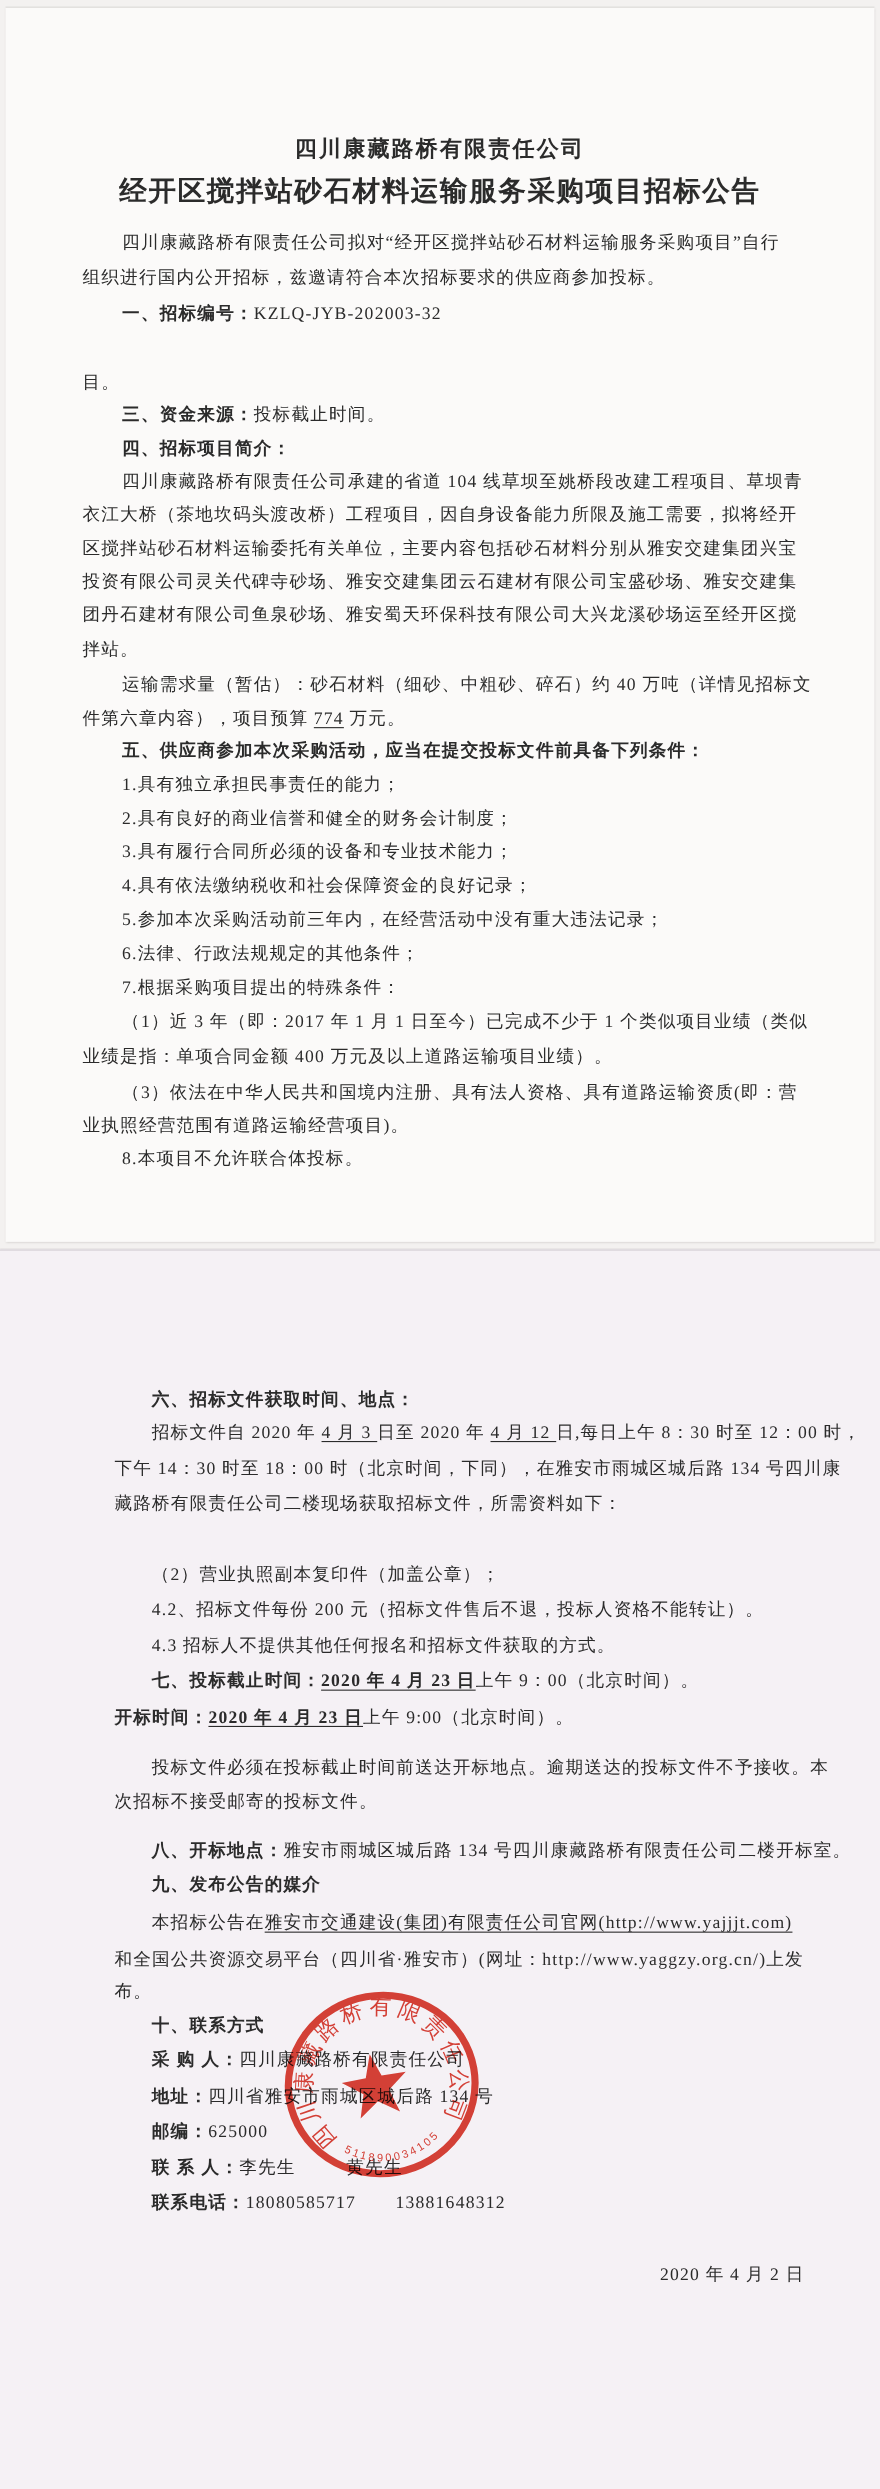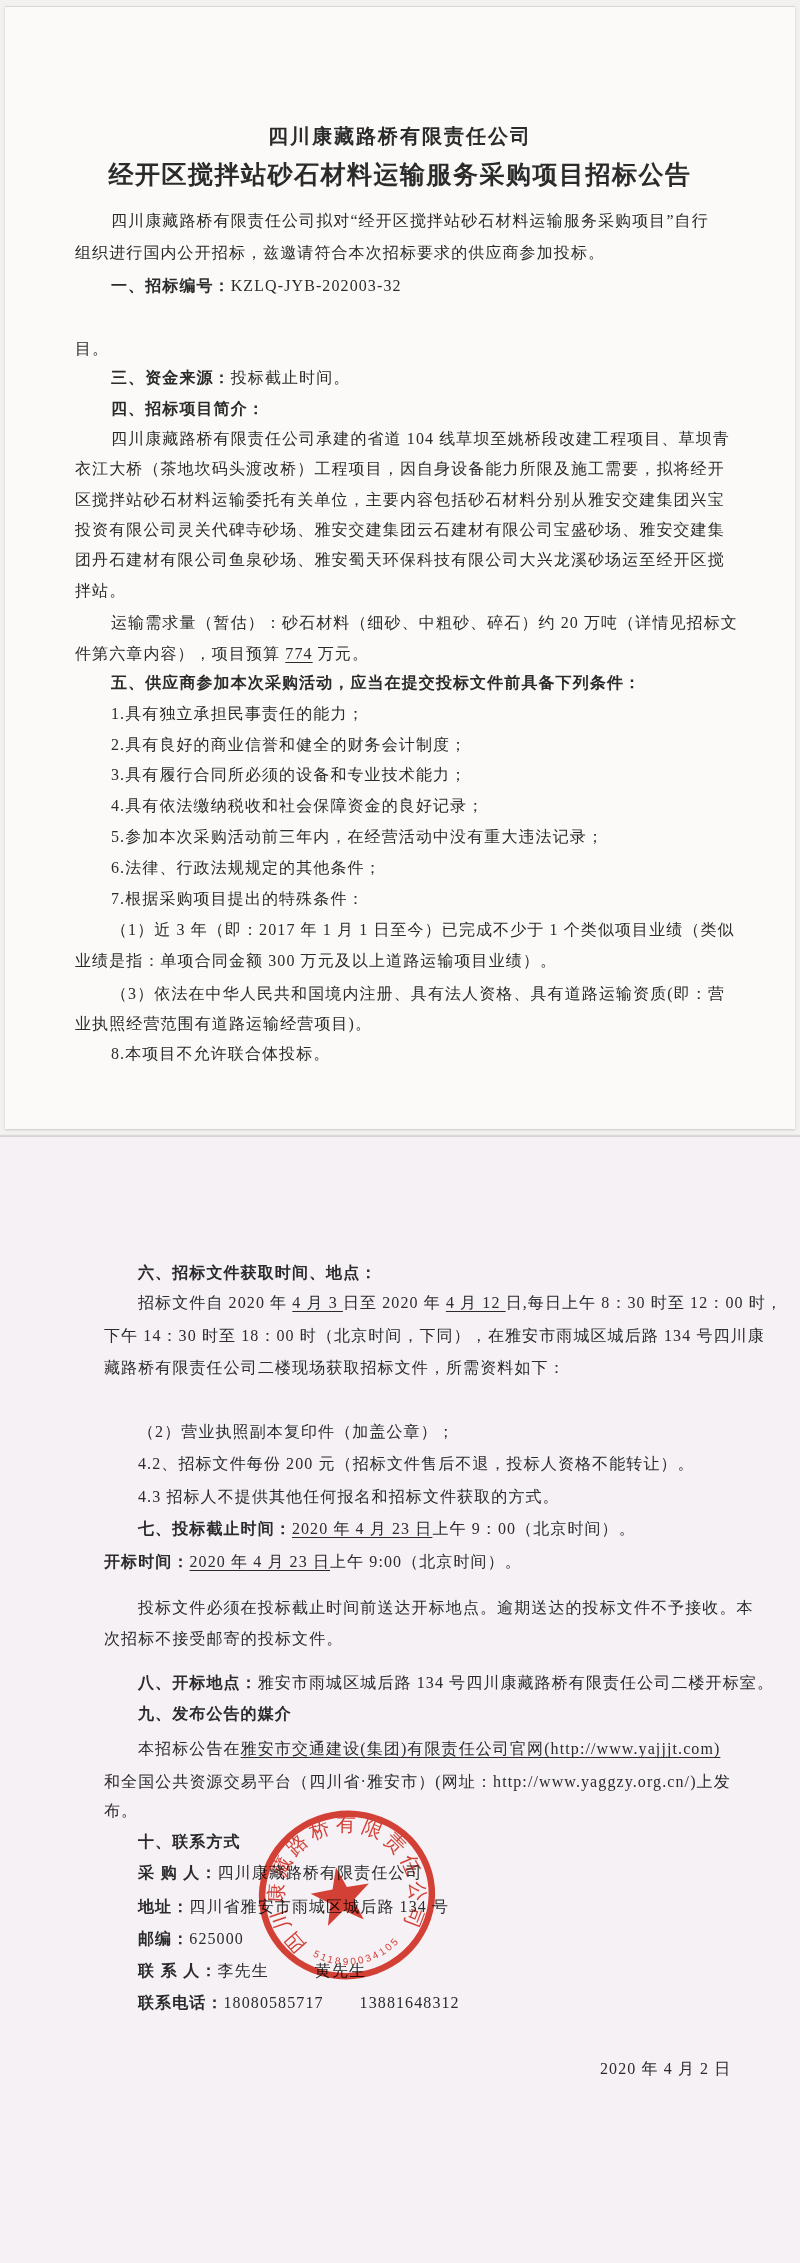--- a/index.html
+++ b/index.html
@@ -29,21 +29,21 @@
   }
   #page1 .ln{left:70px;}
   #page2 .ln{left:104px;text-align:center;}
   #page1 .in{left:106px;}
   #page2 .in{left:138px;}
   .h{font-family:"Liberation Sans","DejaVu Sans",sans-serif;font-weight:700;}
   .ct{left:0 !important;width:100%;text-align:center;}
   .t1{font-size:20px;letter-spacing:2px;}
   .t2{font-size:25px;letter-spacing:1.5px;}
   .u{text-decoration:underline;text-underline-offset:3px;}
-  .bd{font-weight:400;}
+  .bd{font-weight:700;}
   .gap1{margin-left:46px;}
   .gap2{margin-left:36px;}
   .seal{
     position:absolute;left:252px;top:672px;width:190px;height:172px;
     mix-blend-mode:multiply;opacity:.93;
   }
   .seal text{font-family:"Liberation Sans","DejaVu Sans",sans-serif;}
 </style>
 </head>
 <body>
@@ -60,33 +60,33 @@
   <div class="ln in" style="top:361px"><span class="h">三、资金来源：</span><span>投标截止时间。</span></div>
   <div class="ln in h" style="top:392px">四、招标项目简介：</div>
 
   <div class="ln in" style="top:422px">四川康藏路桥有限责任公司承建的省道 104 线草坝至姚桥段改建工程项目、草坝青</div>
   <div class="ln" style="top:452px">衣江大桥（茶地坎码头渡改桥）工程项目，因自身设备能力所限及施工需要，拟将经开</div>
   <div class="ln" style="top:483px">区搅拌站砂石材料运输委托有关单位，主要内容包括砂石材料分别从雅安交建集团兴宝</div>
   <div class="ln" style="top:513px">投资有限公司灵关代碑寺砂场、雅安交建集团云石建材有限公司宝盛砂场、雅安交建集</div>
   <div class="ln" style="top:543px">团丹石建材有限公司鱼泉砂场、雅安蜀天环保科技有限公司大兴龙溪砂场运至经开区搅</div>
   <div class="ln" style="top:574px">拌站。</div>
 
-  <div class="ln in" style="top:606px">运输需求量（暂估）：砂石材料（细砂、中粗砂、碎石）约 20 万吨（详情见招标文</div>
+  <div class="ln in" style="top:606px">运输需求量（暂估）：砂石材料（细砂、中粗砂、碎石）约 40 万吨（详情见招标文</div>
   <div class="ln" style="top:637px"><span>件第六章内容），项目预算 </span><span class="u">774</span><span> 万元。</span></div>
 
   <div class="ln in h" style="top:666px">五、供应商参加本次采购活动，应当在提交投标文件前具备下列条件：</div>
   <div class="ln in" style="top:697px">1.具有独立承担民事责任的能力；</div>
   <div class="ln in" style="top:728px">2.具有良好的商业信誉和健全的财务会计制度；</div>
   <div class="ln in" style="top:758px">3.具有履行合同所必须的设备和专业技术能力；</div>
   <div class="ln in" style="top:789px">4.具有依法缴纳税收和社会保障资金的良好记录；</div>
   <div class="ln in" style="top:820px">5.参加本次采购活动前三年内，在经营活动中没有重大违法记录；</div>
   <div class="ln in" style="top:851px">6.法律、行政法规规定的其他条件；</div>
   <div class="ln in" style="top:882px">7.根据采购项目提出的特殊条件：</div>
   <div class="ln in" style="top:913px">（1）近 3 年（即：2017 年 1 月 1 日至今）已完成不少于 1 个类似项目业绩（类似</div>
-  <div class="ln" style="top:944px">业绩是指：单项合同金额 300 万元及以上道路运输项目业绩）。</div>
+  <div class="ln" style="top:944px">业绩是指：单项合同金额 400 万元及以上道路运输项目业绩）。</div>
   <div class="ln in" style="top:977px">（3）依法在中华人民共和国境内注册、具有法人资格、具有道路运输资质(即：营</div>
   <div class="ln" style="top:1007px">业执照经营范围有道路运输经营项目)。</div>
   <div class="ln in" style="top:1037px">8.本项目不允许联合体投标。</div>
 </div>
 
 <div id="page2" class="page">
   <div class="ln in h" style="top:126px">六、招标文件获取时间、地点：</div>
   <div class="ln in" style="top:156px"><span>招标文件自 2020 年 </span><span class="u">4 月 3 </span><span>日至 2020 年 </span><span class="u">4 月 12 </span><span>日,每日上午 8：30 时至 12：00 时，</span></div>
   <div class="ln" style="top:189px">下午 14：30 时至 18：00 时（北京时间，下同），在雅安市雨城区城后路 134 号四川康</div>
   <div class="ln" style="top:221px">藏路桥有限责任公司二楼现场获取招标文件，所需资料如下：</div>

